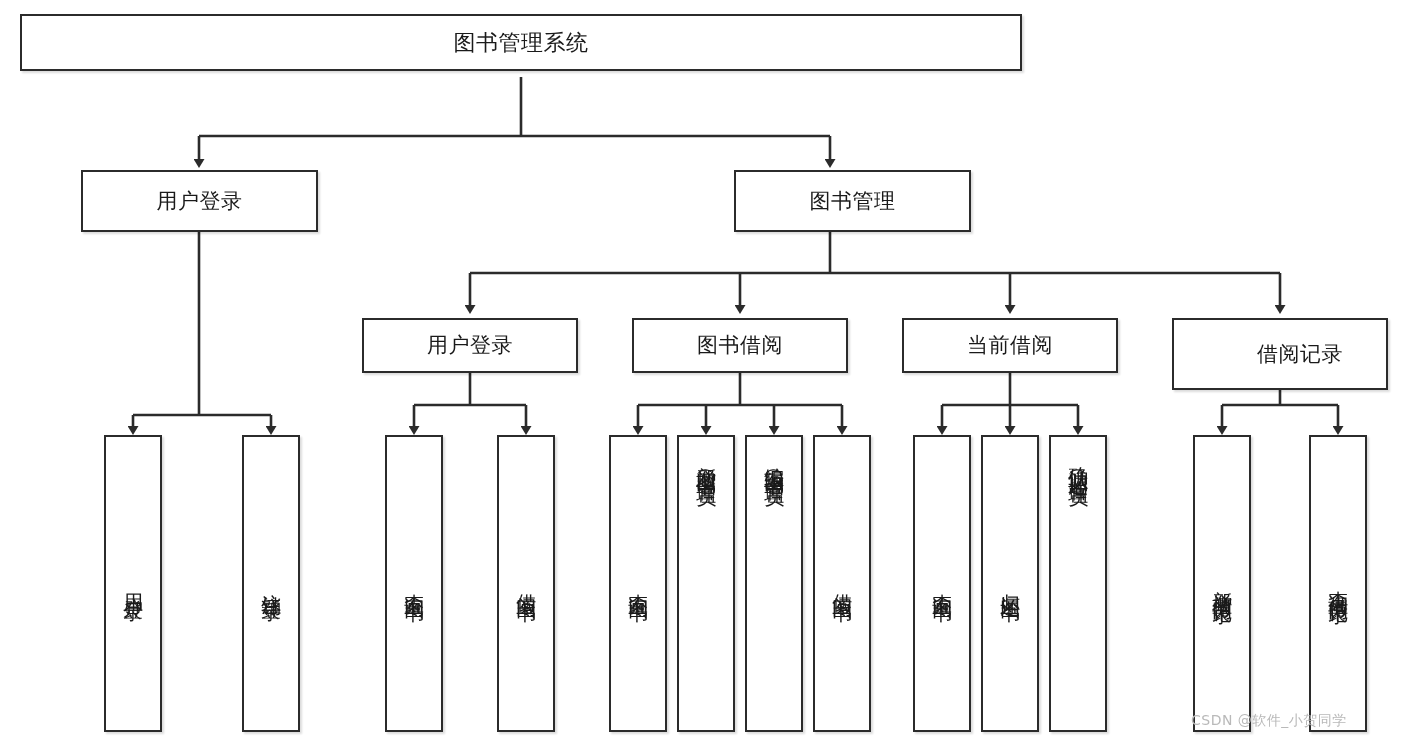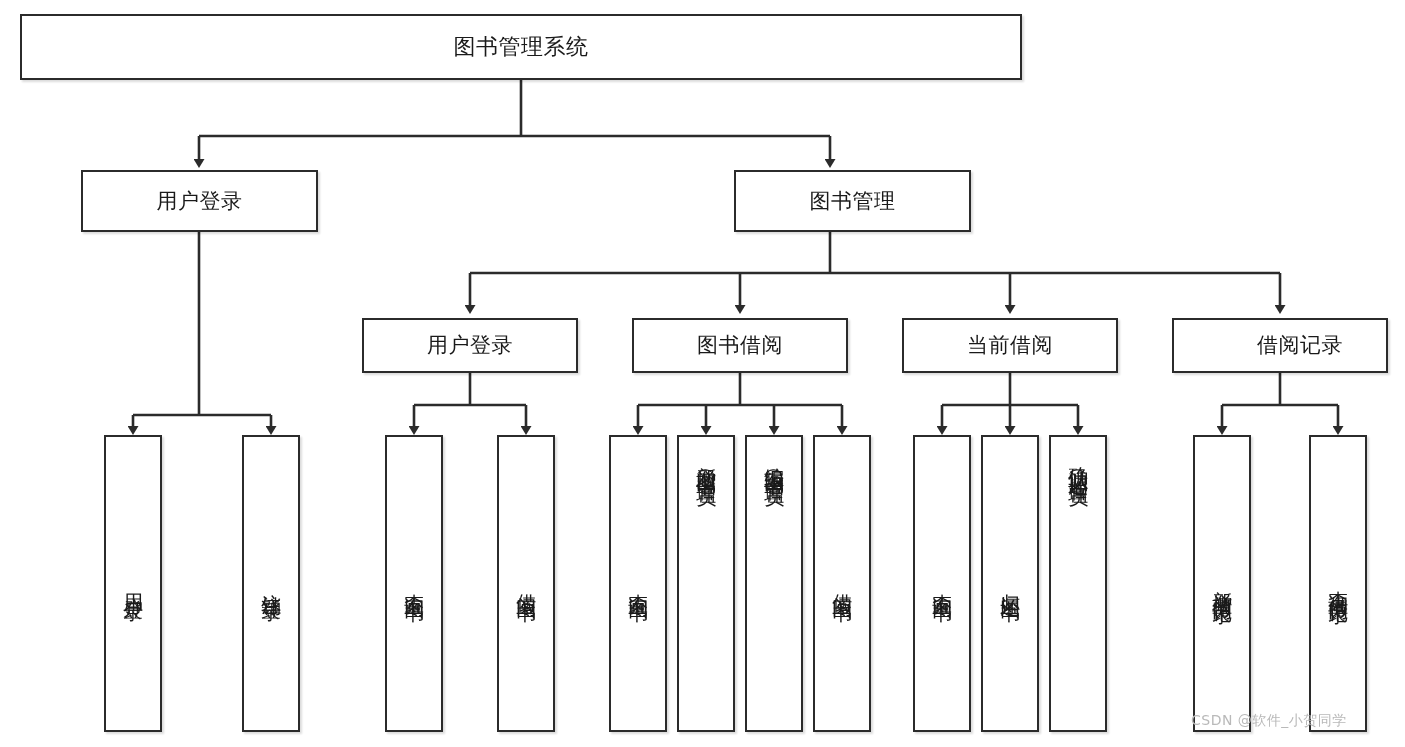--- a/index.html
+++ b/index.html
@@ -118,41 +118,41 @@
       <path d="M1010,405 L1010,427" marker-end="url(#arrow)"></path>
       <path d="M1078,405 L1078,427" marker-end="url(#arrow)"></path>
 
       <path d="M1280,373 L1280,405"></path>
       <path d="M1222,405 L1338,405"></path>
       <path d="M1222,405 L1222,427" marker-end="url(#arrow)"></path>
       <path d="M1338,405 L1338,427" marker-end="url(#arrow)"></path>
     </g>
   </svg>
 
-  <div class="node root" style="left:20px; top:14px; width:1002px; height:66px;">
+  <div class="node root" style="left:20px; top:14px; width:1002px; height:57px;">
     <span class="label">图书管理系统</span>
   </div>
 
   <div class="node" style="left:81px; top:170px; width:237px; height:62px;">
     <span class="label">用户登录</span>
   </div>
   <div class="node" style="left:711px; top:170px; width:237px; height:62px;margin-left:23px;">
     <span class="label">图书管理</span>
   </div>
 
   <div class="node" style="left:362px; top:318px; width:216px; height:55px;">
     <span class="label">用户登录</span>
   </div>
   <div class="node" style="left:632px; top:318px; width:216px; height:55px;">
     <span class="label">图书借阅</span>
   </div>
   <div class="node" style="left:902px; top:318px; width:216px; height:55px;">
     <span class="label">当前借阅</span>
   </div>
-  <div class="node" style="left:1172px; top:318px; width:216px; height:55px;padding-left:40px;">
+  <div class="node" style="left:1172px; top:318px; width:216px; height:72px;padding-left:40px;">
     <span class="label">借阅记录</span>
   </div>
 
   <div class="node leaf centered" style="left:104px; top:435px; width:58px; height:297px;">
     <span class="label">用户登录</span>
   </div>
   <div class="node leaf centered" style="left:242px; top:435px; width:58px; height:297px;">
     <span class="label">注销登录</span>
   </div>
 

